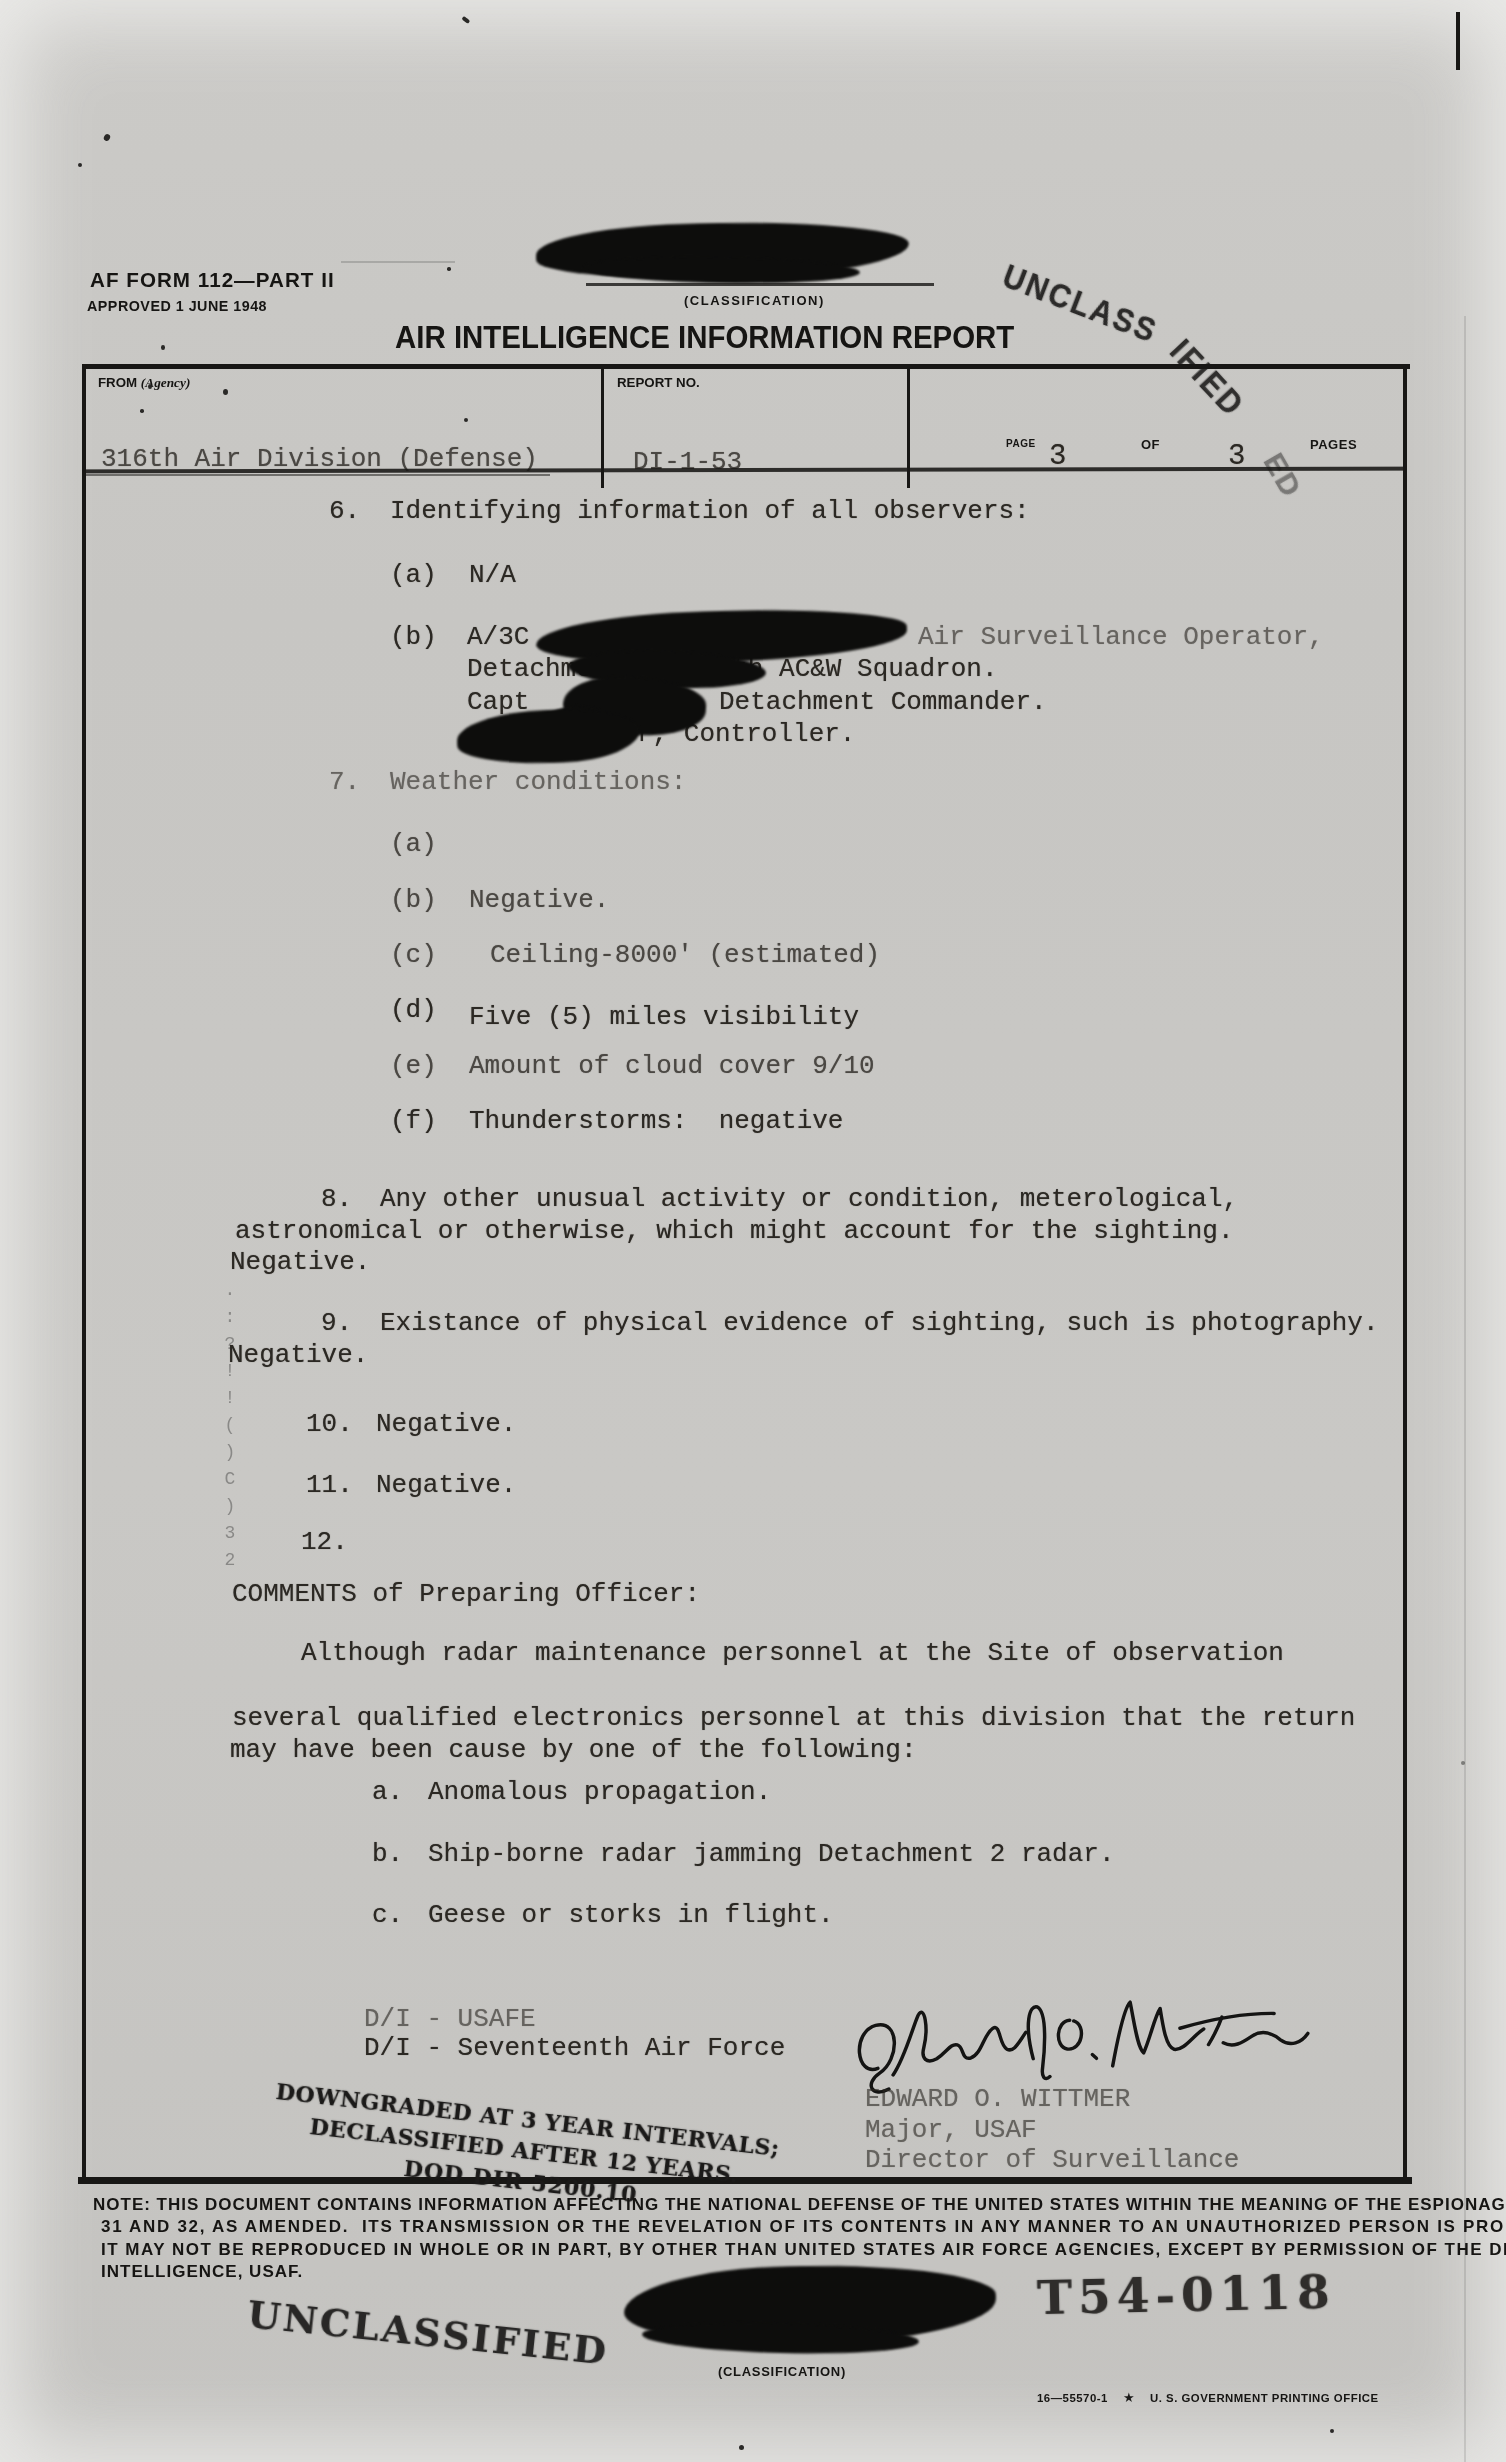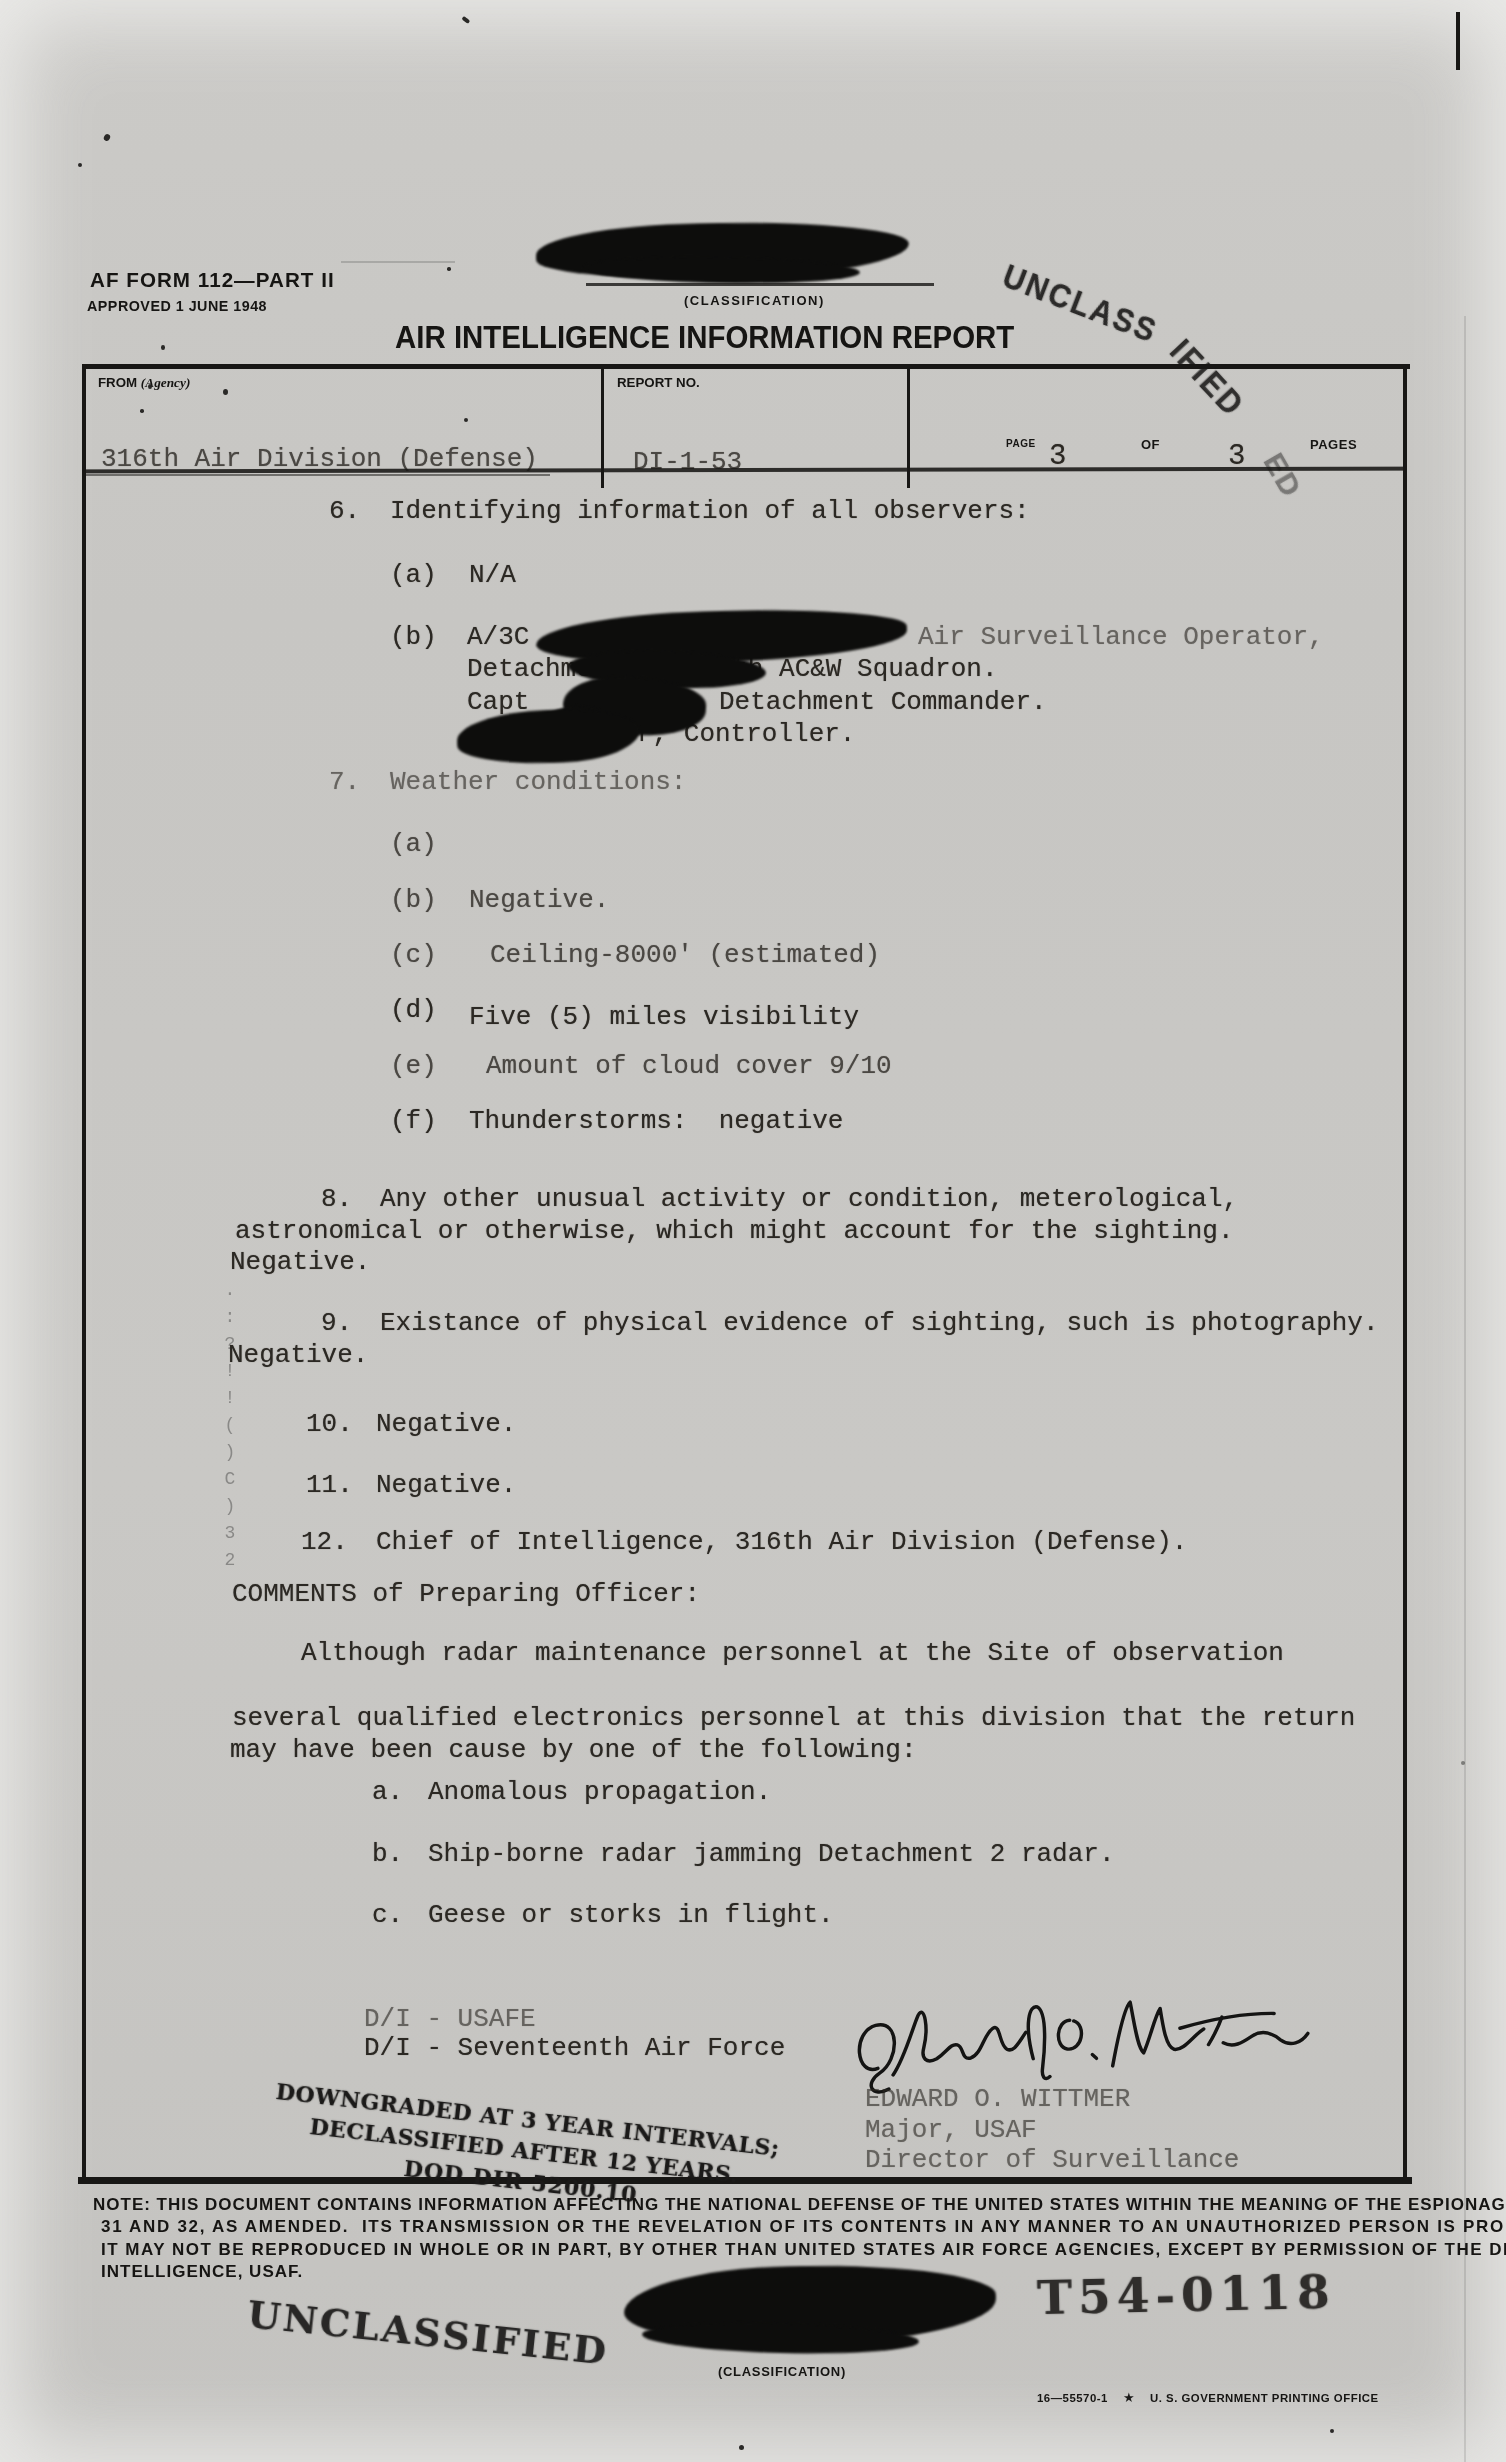--- a/index.html
+++ b/index.html
@@ -101,39 +101,38 @@
   <div class="abs typed light" style="left:390px;top:769px;">Weather conditions:</div>
 
   <div class="abs typed med" style="left:390px;top:831px;">(a)</div>
   <div class="abs typed med" style="left:390px;top:887px;">(b)</div>
   <div class="abs typed med" style="left:469px;top:887px;">Negative.</div>
   <div class="abs typed med" style="left:390px;top:942px;">(c)</div>
   <div class="abs typed med" style="left:490px;top:942px;">Ceiling-8000' (estimated)</div>
   <div class="abs typed" style="left:390px;top:997px;">(d)</div>
   <div class="abs typed" style="left:469px;top:997px;margin-top:7px;">Five (5) miles visibility</div>
   <div class="abs typed med" style="left:390px;top:1053px;">(e)</div>
-  <div class="abs typed med" style="left:469px;top:1053px;margin-left:17px;">Amount of cloud cover 9/10</div>
+  <div class="abs typed med" style="left:469px;top:1053px;">Amount of cloud cover 9/10</div>
   <div class="abs typed" style="left:390px;top:1108px;">(f)</div>
   <div class="abs typed" style="left:469px;top:1108px;">Thunderstorms:  negative</div>
 
   <div class="abs typed" style="left:321px;top:1186px;">8.</div>
   <div class="abs typed" style="left:380px;top:1186px;">Any other unusual activity or condition, meterological,</div>
   <div class="abs typed" style="left:235px;top:1218px;">astronomical or otherwise, which might account for the sighting.</div>
   <div class="abs typed" style="left:230px;top:1249px;">Negative.</div>
 
   <div class="abs typed" style="left:321px;top:1310px;">9.</div>
   <div class="abs typed" style="left:380px;top:1310px;">Existance of physical evidence of sighting, such is photography.</div>
   <div class="abs typed" style="left:228px;top:1342px;">Negative.</div>
 
   <div class="abs typed" style="left:306px;top:1411px;">10.</div>
   <div class="abs typed" style="left:376px;top:1411px;">Negative.</div>
   <div class="abs typed" style="left:306px;top:1472px;">11.</div>
   <div class="abs typed" style="left:376px;top:1472px;">Negative.</div>
   <div class="abs typed" style="left:301px;top:1529px;">12.</div>
-  <div class="abs typed" style="left:376px;top:1529px;">Chief of Intelligence, 316th Air Division (Defense).</div>
 
   <div class="abs typed" style="left:232px;top:1581px;">COMMENTS of Preparing Officer:</div>
 
   <div class="abs typed" style="left:301px;top:1640px;">Although radar maintenance personnel at the Site of observation</div>
   <div class="abs typed" style="left:232px;top:1705px;">several qualified electronics personnel at this division that the return</div>
   <div class="abs typed" style="left:230px;top:1737px;">may have been cause by one of the following:</div>
 
   <div class="abs typed" style="left:372px;top:1779px;">a.</div>
   <div class="abs typed" style="left:428px;top:1779px;">Anomalous propagation.</div>
   <div class="abs typed" style="left:372px;top:1841px;">b.</div>

